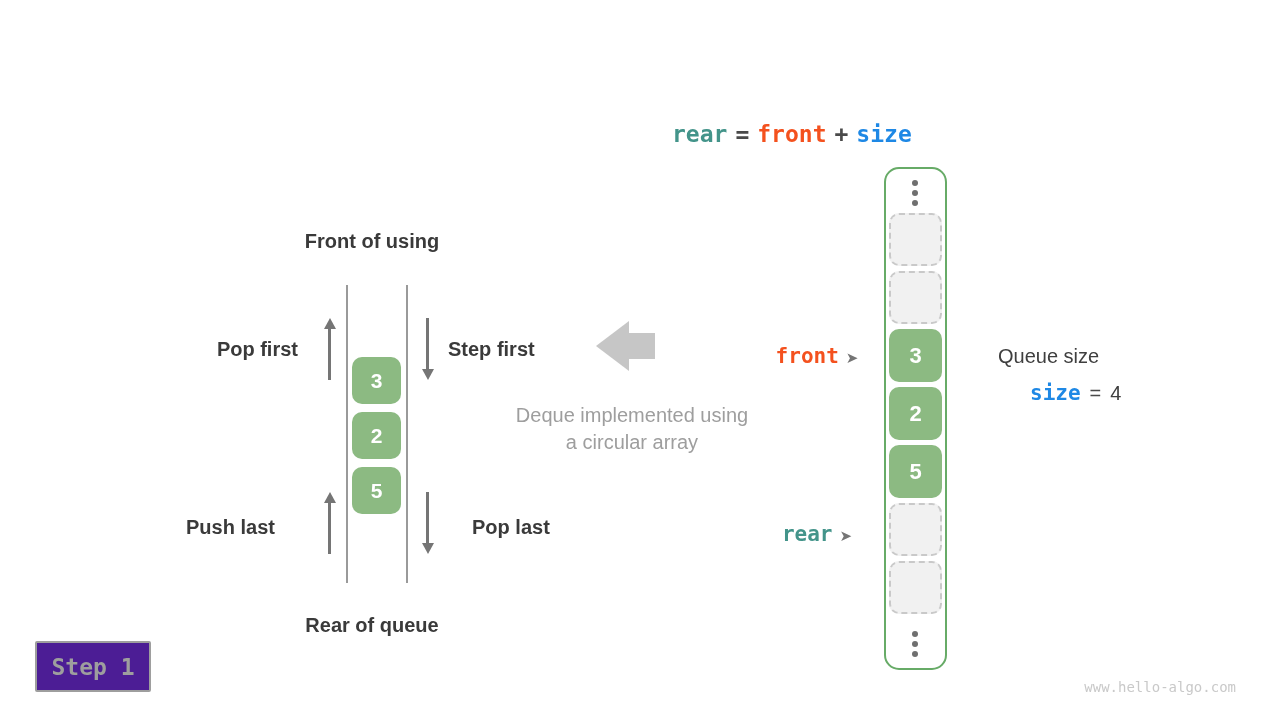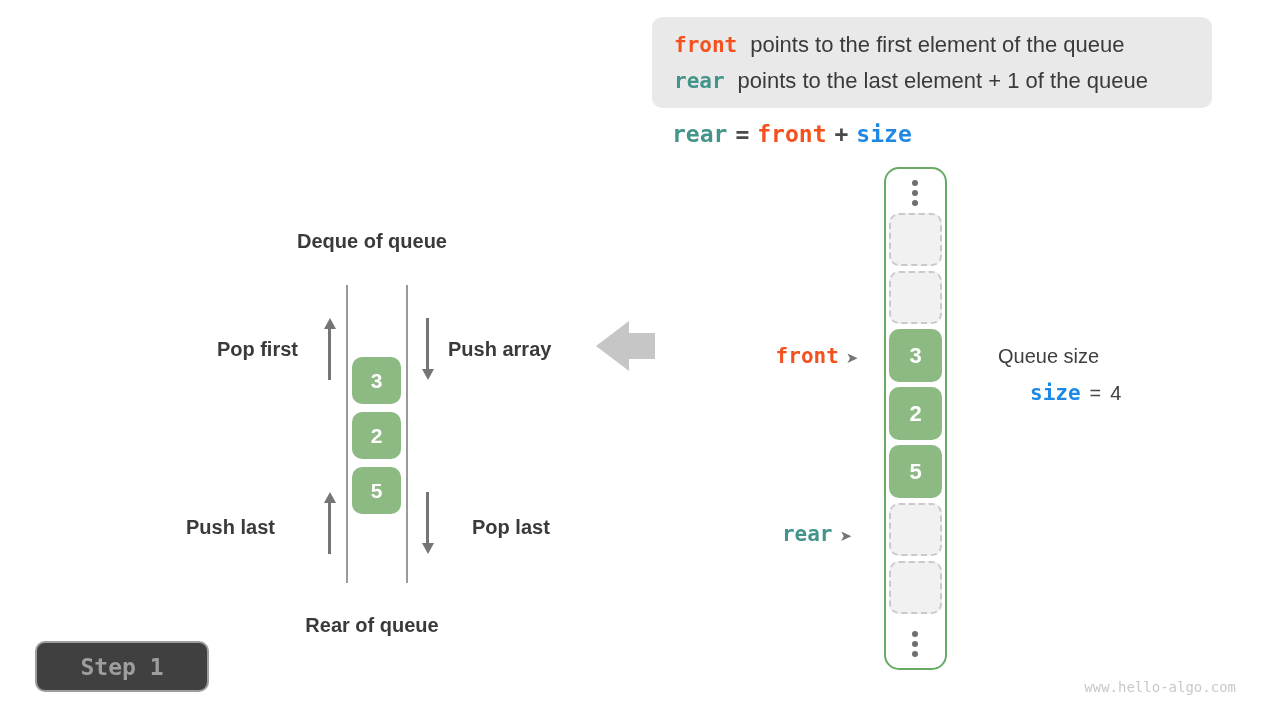--- a/index.html
+++ b/index.html
@@ -80,72 +80,68 @@
     font-family:"DejaVu Sans", sans-serif; }
 
   
   .queue-size-title { position:absolute; left:998px; top:345px; font-size:20px; color:#3f3f3f; }
   .queue-size-eq { position:absolute; left:1030px; top:381px; font-size:20px; color:#3f3f3f; white-space:nowrap; }
   .queue-size-eq .kw { font-weight:bold; font-size:21px; }
   .queue-size-eq .op { margin:0 9px; color:#4a4a4a; }
 
   
   .step-badge {
-    position:absolute; left:35px; top:641px; width:174px; height:51px;
-    border:2px solid #9e9e9e; border-radius:10px; background:#404040; box-sizing:border-box;
+    position:absolute; left:35px; top:641px; width:116px; height:51px;
+    border:2px solid #9e9e9e; border-radius:2px; background:#4c1d95; box-sizing:border-box;
     display:flex; align-items:center; justify-content:center;
     font-family:"DejaVu Sans Mono", monospace; font-weight:bold; font-size:23px; color:#9e9e9e;
   }
 
   .watermark {
     position:absolute; left:1036px; top:679px; width:200px; text-align:right;
     font-family:"DejaVu Sans Mono", monospace; font-size:14px; color:#c9c9c9;
   }
 </style>
 </head>
 <body>
 
 <div class="canvas">
 
-  <div class="info-box">
-    <div class="info-line">
-      <span class="kw mono orange">front</span><span>points to the first element of the queue</span>
-    </div>
-    <div class="info-line">
-      <span class="kw mono teal">rear</span><span>points to the last element + 1 of the queue</span>
-    </div>
-  </div>
 
   <div class="formula">
     <span class="teal">rear</span><span class="op">=</span><span class="orange">front</span><span class="op">+</span><span class="blue">size</span>
   </div>
 
-  <div class="label-bold" style="left:272px; top:230px; width:200px; text-align:center;">Deque of queue</div>
+  <div class="label-bold" style="left:272px; top:230px; width:200px; text-align:center;">Front of using</div>
 
   <div class="vline" style="left:346px; top:285px; height:298px;"></div>
   <div class="vline" style="left:406px; top:285px; height:298px;"></div>
 
   <div class="qcell" style="top:357px;">3</div>
   <div class="qcell" style="top:412px;">2</div>
   <div class="qcell" style="top:467px;">5</div>
 
   <div class="varrow up" style="left:328px; top:328px; height:52px;"></div>
   <div class="varrow down" style="left:426px; top:318px; height:52px;"></div>
   <div class="varrow up" style="left:328px; top:502px; height:52px;"></div>
   <div class="varrow down" style="left:426px; top:492px; height:52px;"></div>
 
   <div class="label-bold" style="left:198px; top:338px; width:100px; text-align:right;">Pop first</div>
-  <div class="label-bold" style="left:448px; top:338px;">Push array</div>
+  <div class="label-bold" style="left:448px; top:338px;">Step first</div>
   <div class="label-bold" style="left:186px; top:516px; width:100px; text-align:left;">Push last</div>
   <div class="label-bold" style="left:472px; top:516px;">Pop last</div>
 
   <div class="label-bold" style="left:272px; top:614px; width:200px; text-align:center;">Rear of queue</div>
 
   <div class="block-arrow-tri"></div>
   <div class="block-arrow-rect"></div>
+  <div class="caption">
+    <div>Deque implemented using</div>
+    <div>a circular array</div>
+  </div>
 
   <div class="array-frame"></div>
 
   <div class="vdots" style="top:180px;">
     <div class="dot"></div>
       <div class="dot"></div>
       <div class="dot"></div>
   </div>
 
   <div class="acell empty" style="top:213px;"></div>

